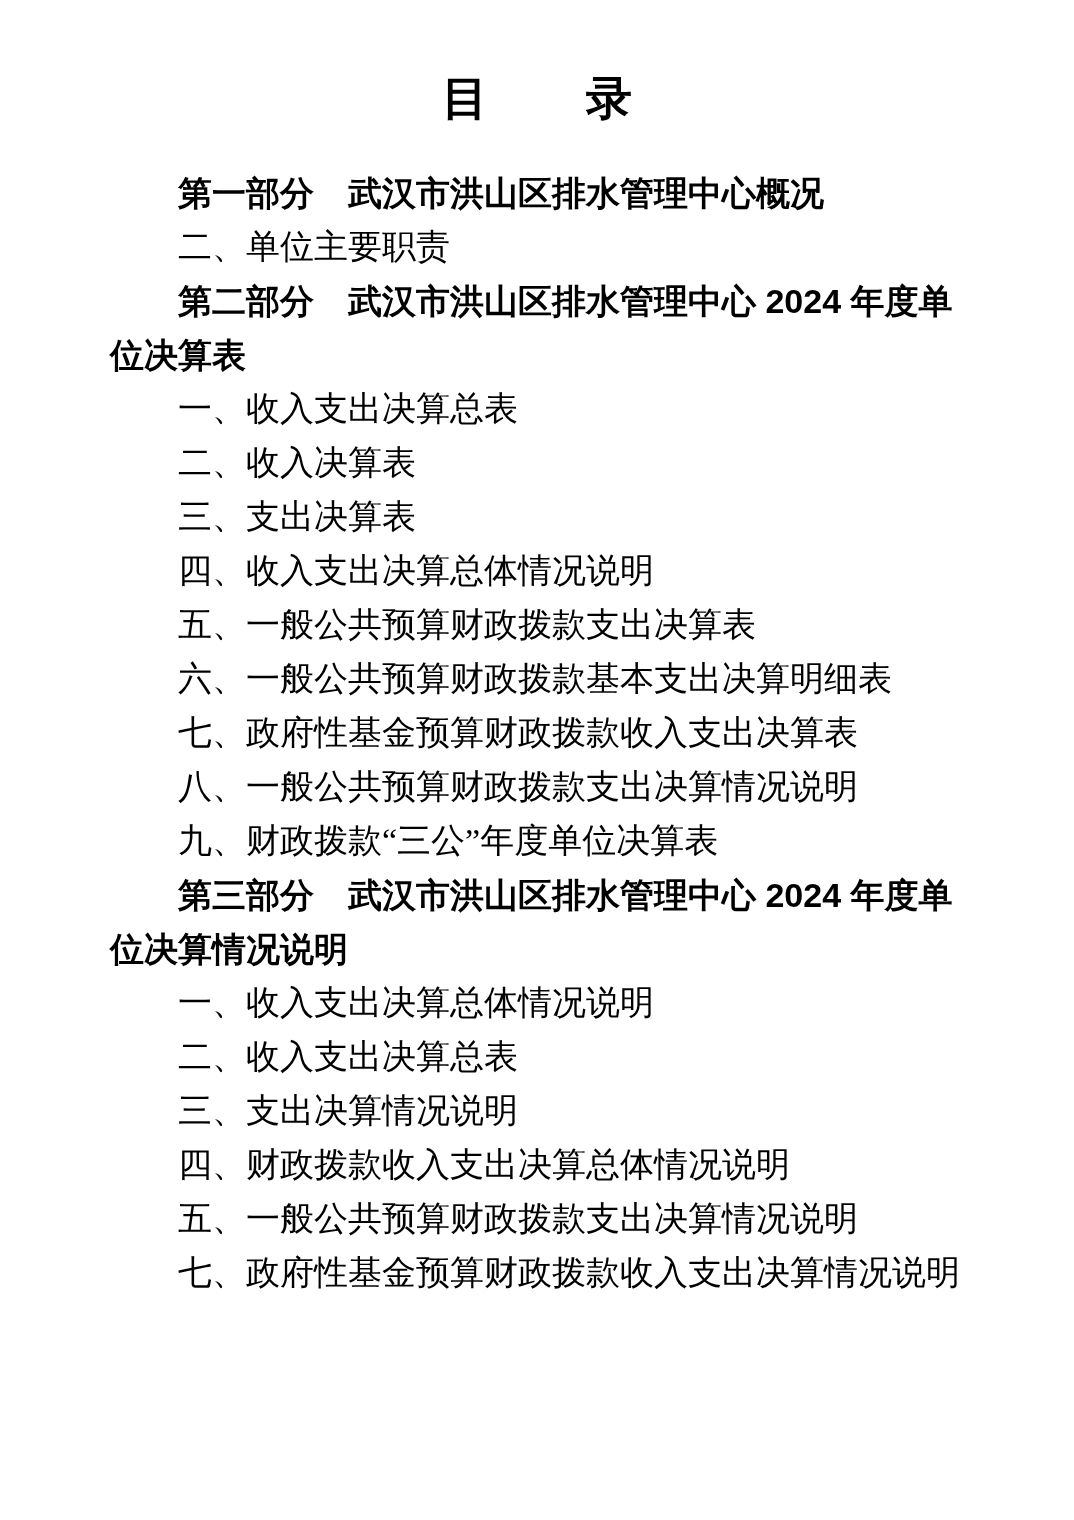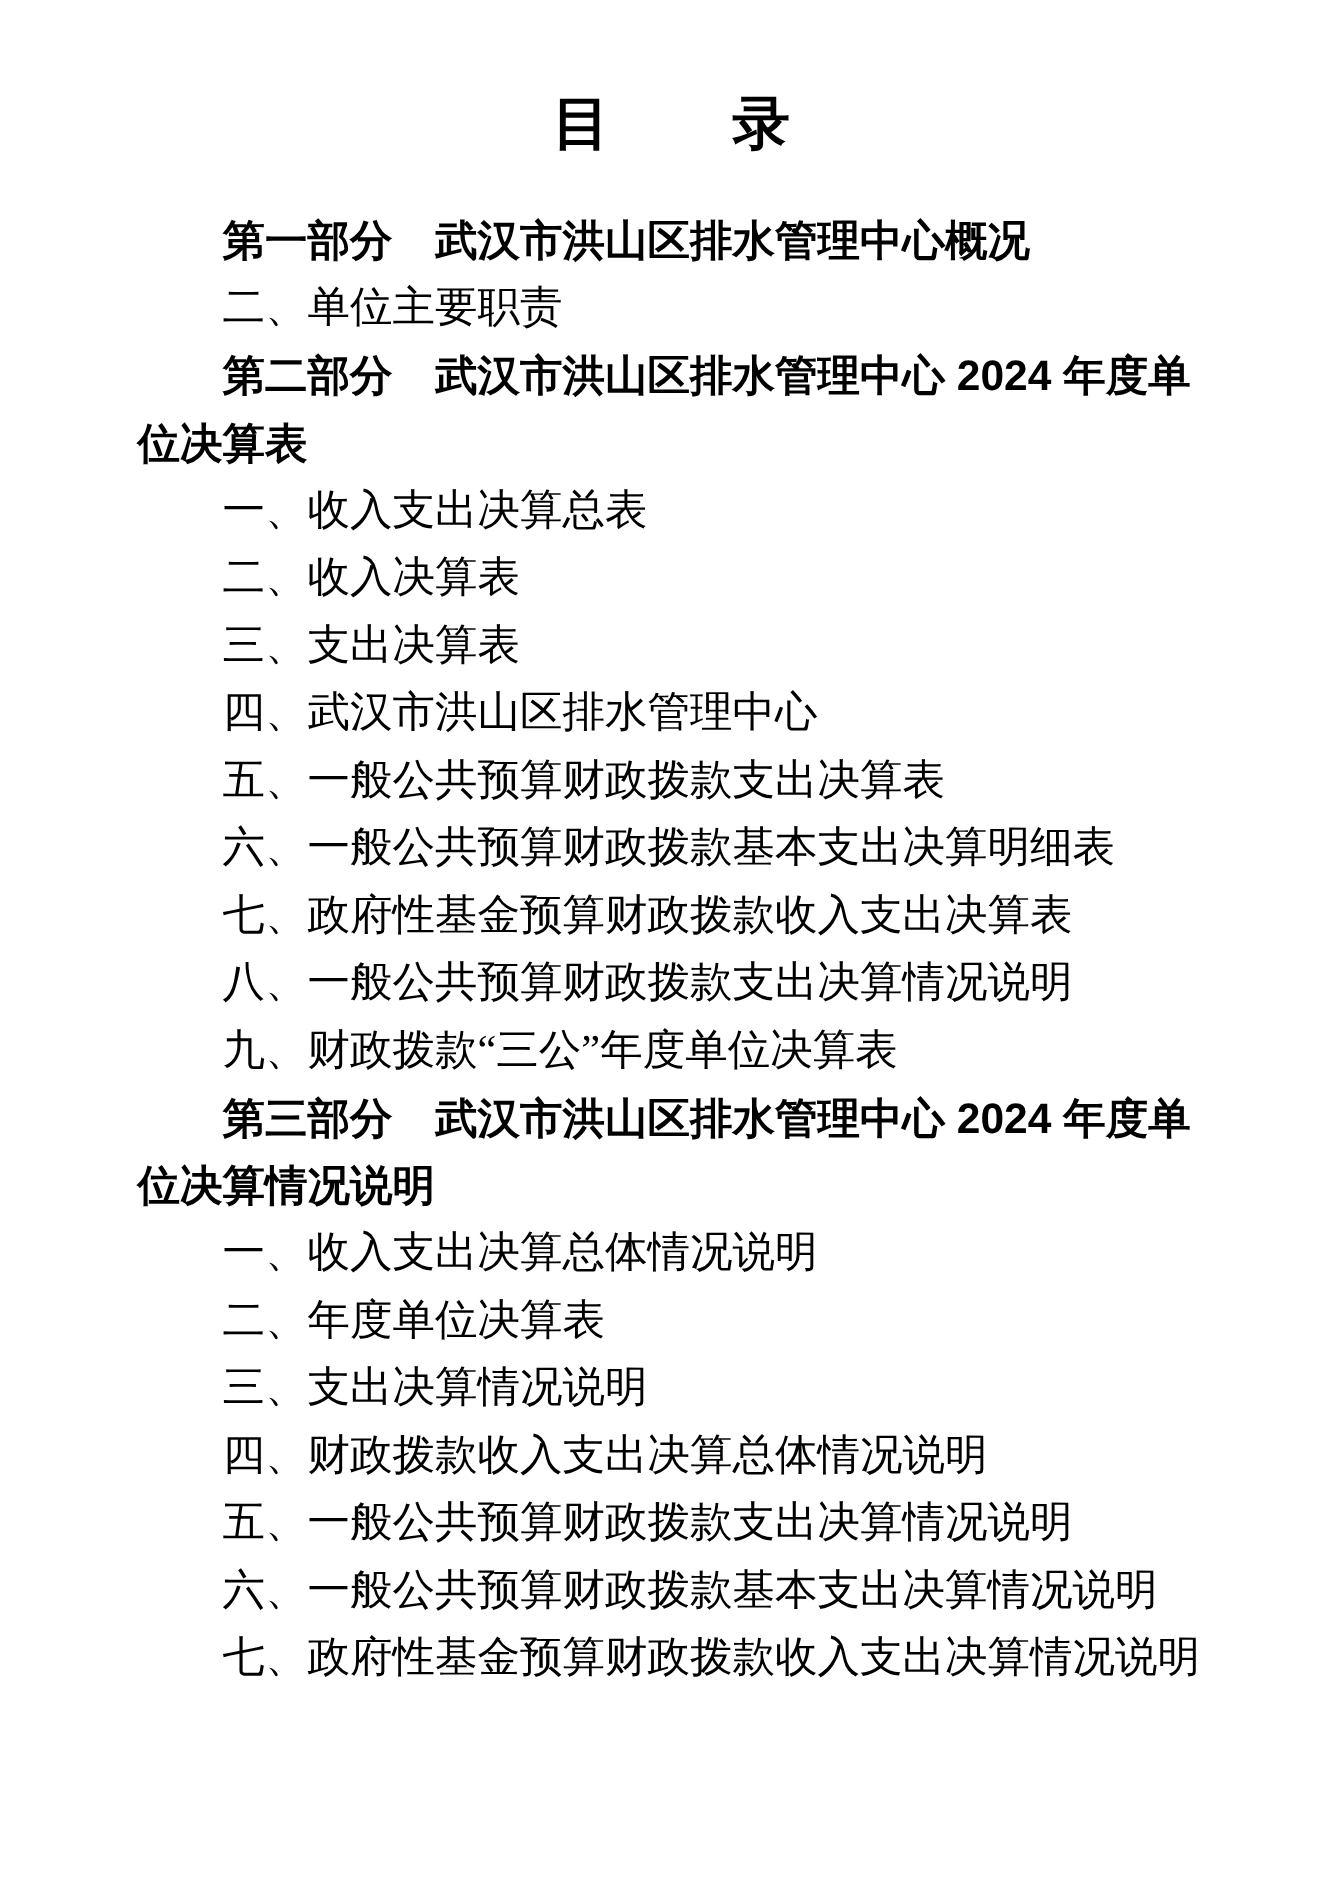--- a/index.html
+++ b/index.html
@@ -55,30 +55,29 @@
 
   <div>
 
     <p class="toc-line toc-heading">第一部分　武汉市洪山区排水管理中心概况</p>
     <p class="toc-line toc-item">二、单位主要职责</p>
 
     <p class="toc-line toc-heading">第二部分　武汉市洪山区排水管理中心 2024 年度单位决算表</p>
     <p class="toc-line toc-item">一、收入支出决算总表</p>
     <p class="toc-line toc-item">二、收入决算表</p>
     <p class="toc-line toc-item">三、支出决算表</p>
-    <p class="toc-line toc-item">四、武汉市洪山区排水管理中心</p>
+    <p class="toc-line toc-item">四、收入支出决算总体情况说明</p>
     <p class="toc-line toc-item">五、一般公共预算财政拨款支出决算表</p>
     <p class="toc-line toc-item">六、一般公共预算财政拨款基本支出决算明细表</p>
     <p class="toc-line toc-item">七、政府性基金预算财政拨款收入支出决算表</p>
     <p class="toc-line toc-item">八、一般公共预算财政拨款支出决算情况说明</p>
     <p class="toc-line toc-item">九、财政拨款“三公”年度单位决算表</p>
 
     <p class="toc-line toc-heading">第三部分　武汉市洪山区排水管理中心 2024 年度单位决算情况说明</p>
     <p class="toc-line toc-item">一、收入支出决算总体情况说明</p>
-    <p class="toc-line toc-item">二、年度单位决算表</p>
+    <p class="toc-line toc-item">二、收入支出决算总表</p>
     <p class="toc-line toc-item">三、支出决算情况说明</p>
     <p class="toc-line toc-item">四、财政拨款收入支出决算总体情况说明</p>
     <p class="toc-line toc-item">五、一般公共预算财政拨款支出决算情况说明</p>
-    <p class="toc-line toc-item">六、一般公共预算财政拨款基本支出决算情况说明</p>
     <p class="toc-line toc-item">七、政府性基金预算财政拨款收入支出决算情况说明</p>
 
   </div>
 </div>
 
 </body></html>

